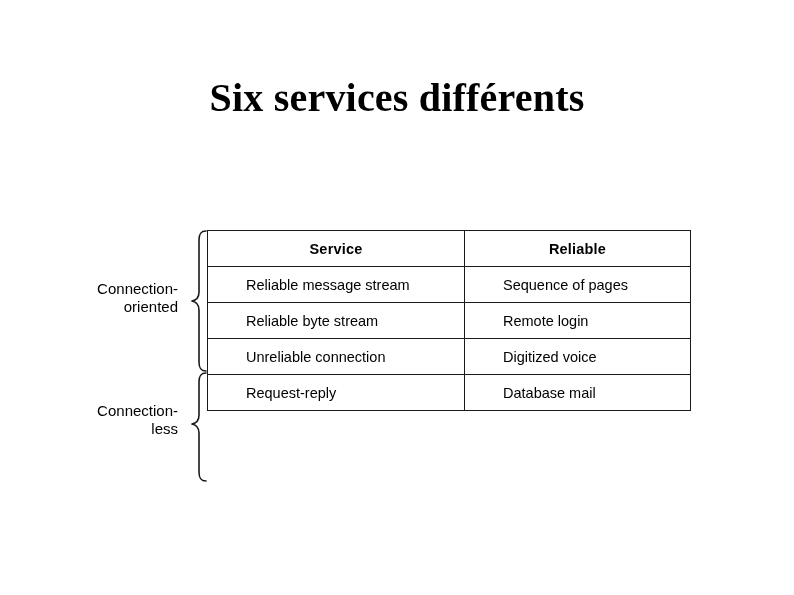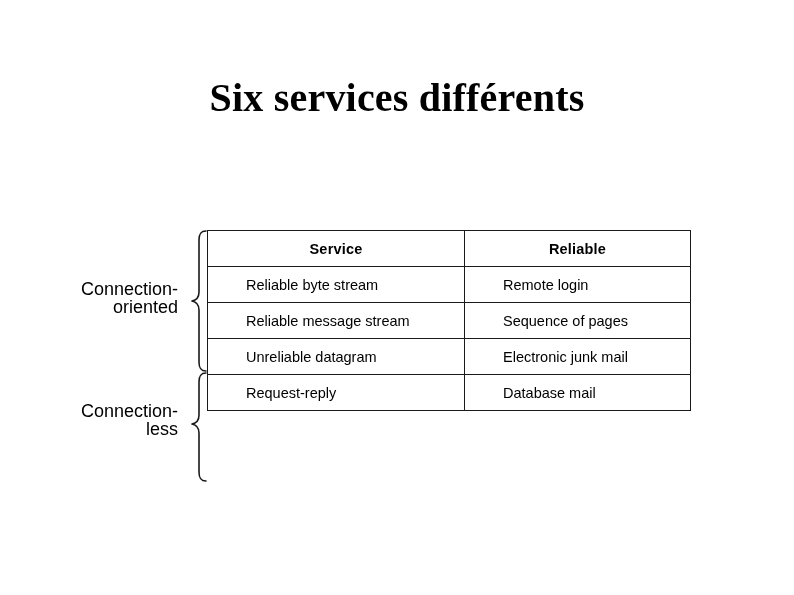--- a/index.html
+++ b/index.html
@@ -37,21 +37,21 @@
     top: 0;
     width: 794px;
     height: 595px;
   }
 
   
   .brace-label {
     position: absolute;
     text-align: right;
     font-family: "Liberation Sans", sans-serif;
-    font-size: 18px;
+    font-size: 15px;
     line-height: 18px;
     color: #000000;
     white-space: pre-line;
   }
   .brace-label.connection-oriented {
     left: 60px;
     top: 280px;
     width: 118px;
   }
   .brace-label.connection-less {
@@ -137,30 +137,30 @@
       <col class="col-example">
     </colgroup>
     <thead>
       <tr>
         <th>Service</th>
         <th>Reliable</th>
       </tr>
     </thead>
     <tbody>
       <tr>
-        <td>Reliable byte stream</td>
-        <td>Remote login</td>
-      </tr>
-      <tr>
         <td>Reliable message stream</td>
         <td>Sequence of pages</td>
       </tr>
       <tr>
-        <td>Unreliable datagram</td>
-        <td>Electronic junk mail</td>
+        <td>Reliable byte stream</td>
+        <td>Remote login</td>
+      </tr>
+      <tr class="light-top">
+        <td>Unreliable connection</td>
+        <td>Digitized voice</td>
       </tr>
       <tr>
         <td>Request-reply</td>
         <td>Database mail</td>
       </tr>
     </tbody>
   </table>
 
 </div>
 

